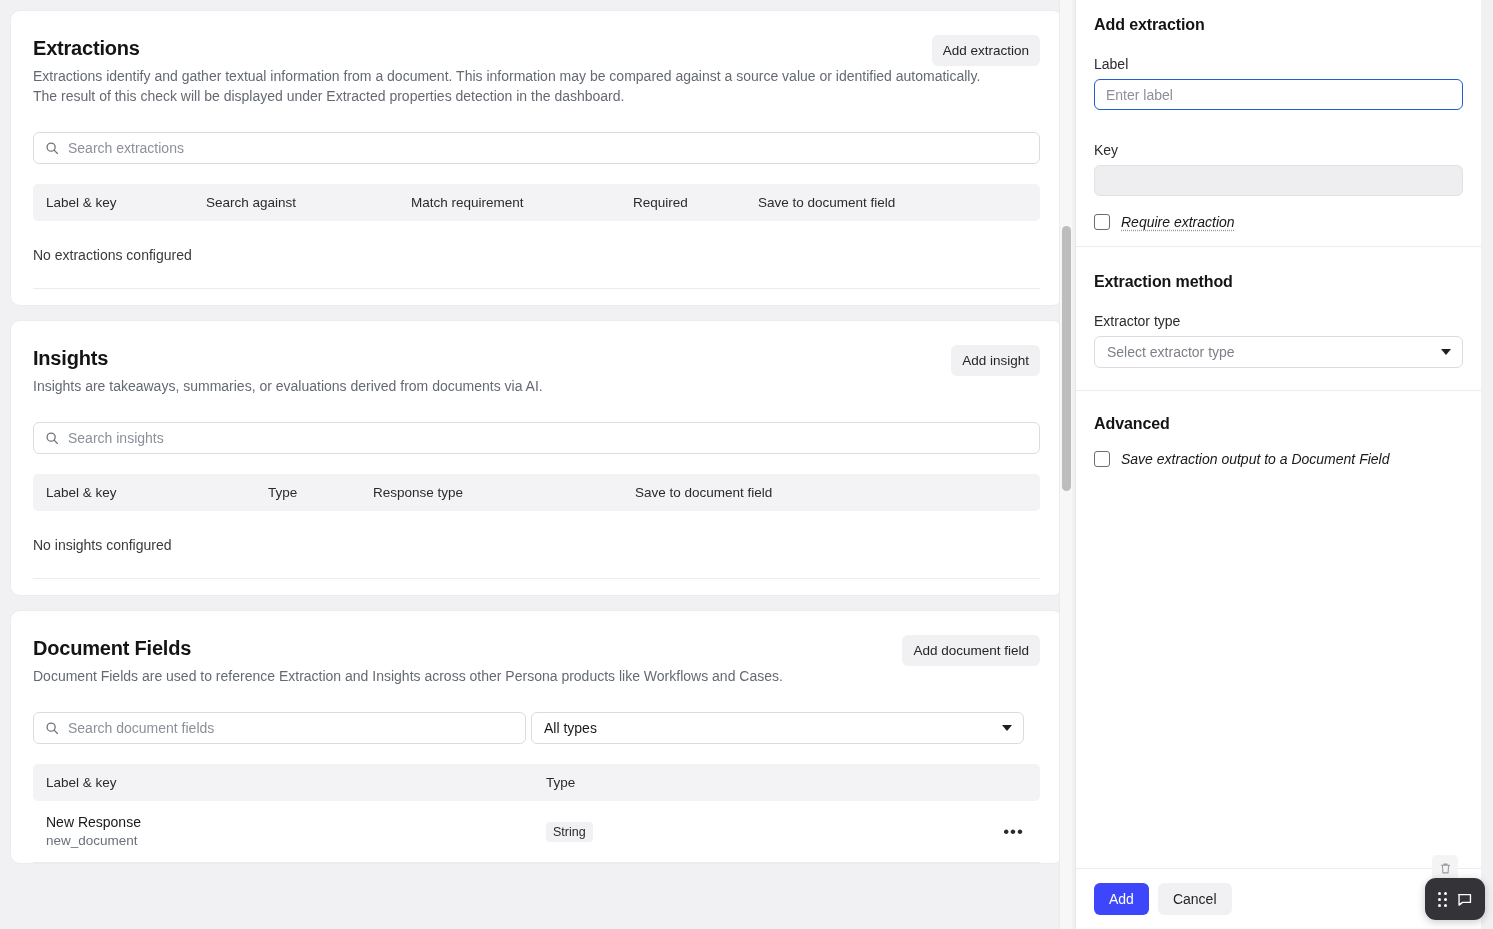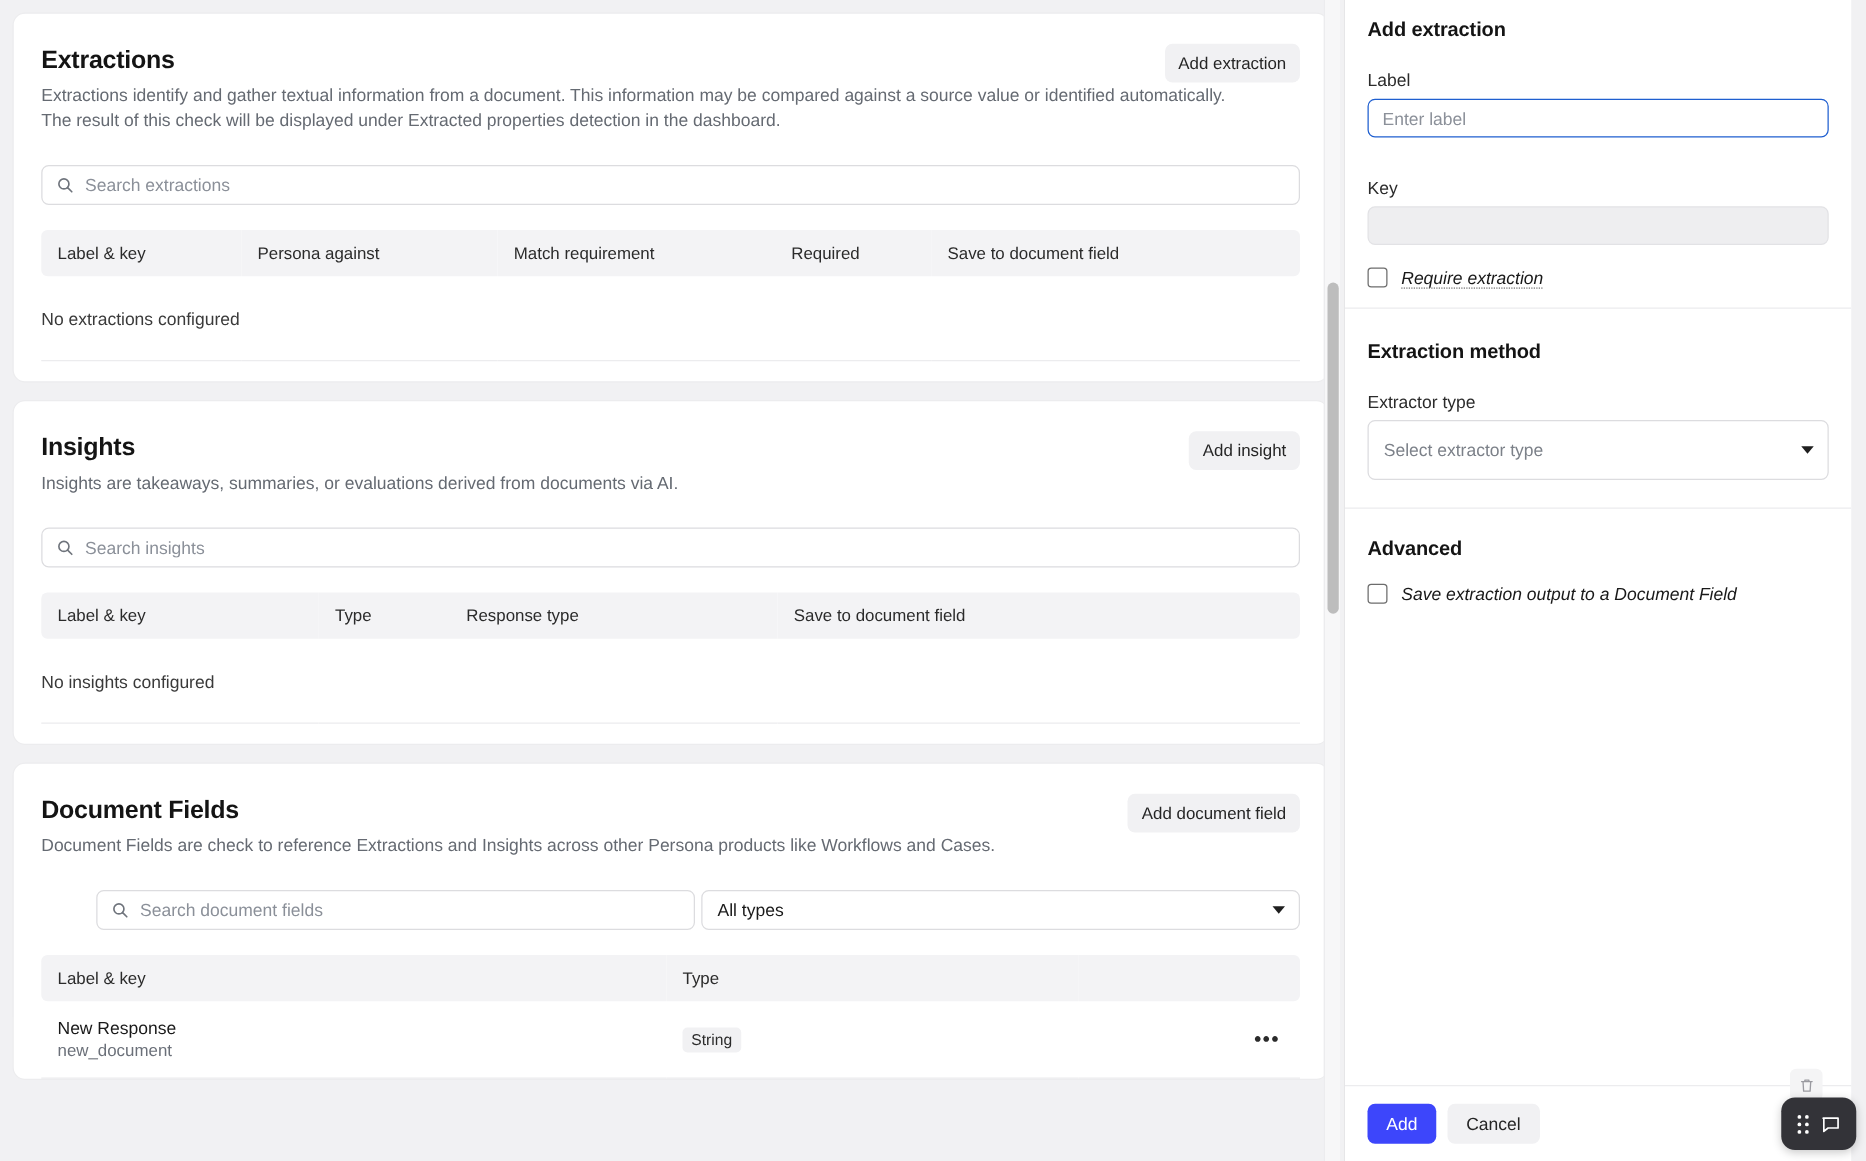--- a/index.html
+++ b/index.html
@@ -48,21 +48,21 @@
     background: #fff; padding: 0 10px 0 34px;
     font-family: inherit; font-size: 14px; color: #191919;
   }
   .search-box::placeholder { color: #8b9099; }
   .search-ic {
     position: absolute; left: 12px; top: 50%; transform: translateY(-50%);
     width: 14px; height: 14px; pointer-events: none;
   }
   .search-ic svg { display: block; }
 
-  .filters-row { display: flex; gap: 5px; margin-top: 26px; margin-left: 44px; }
+  .filters-row { display: flex; gap: 5px; margin-top: 26px; }
   .filters-row .search-wrap { margin-top: 0; width: 493px; }
   .select-wrap { position: relative; width: 493px; }
   .select-box {
     width: 100%; height: 32px; border: 1px solid #dcdcdf; border-radius: 6px;
     background: #fff; padding: 0 30px 0 12px;
     font-family: inherit; font-size: 14px; color: #191919;
     display: flex; align-items: center; cursor: pointer;
   }
   .caret {
     position: absolute; right: 12px; top: 50%; transform: translateY(-50%);
@@ -125,21 +125,21 @@
   .inp.disabled { background: #eeeef0; border-color: #e2e2e5; }
   .cb-row { display: flex; align-items: center; gap: 11px; margin-top: 18px; }
   .cb {
     width: 16px; height: 16px; border: 1px solid #6c6c6c; border-radius: 3px;
     background: #fff; flex: 0 0 auto; cursor: pointer;
   }
   .cb-label { font-size: 14px; color: #191919; font-style: italic; }
   .cb-label.hinted { text-decoration: underline dotted #9a9a9a; text-underline-offset: 3px; cursor: help; }
   .sel-wrap { position: relative; margin-top: 2px; }
   .sel {
-    width: 100%; height: 48px; border: 1px solid #dcdcdf; border-radius: 6px;
+    width: 100%; height: 32px; border: 1px solid #dcdcdf; border-radius: 6px;
     background: #fff; padding: 0 30px 0 12px; display: flex; align-items: center;
     font-size: 14px; color: #7c8189; cursor: pointer;
   }
   .side-foot {
     flex: 0 0 auto; border-top: 1px solid #ececee;
     padding: 14px 18px; display: flex; gap: 9px; align-items: center;
   }
   .btn-primary {
     background: #3d46fb; color: #fff; border: none; border-radius: 6px;
     font-family: inherit; font-size: 14px; padding: 8px 15px; cursor: pointer;
@@ -192,21 +192,21 @@
         <colgroup>
             <col style="width:160px">
             <col style="width:205px">
             <col style="width:222px">
             <col style="width:125px">
             <col>
           </colgroup>
         <thead>
           <tr>
             <th>Label &amp; key</th>
-            <th>Persona against</th>
+            <th>Search against</th>
             <th>Match requirement</th>
             <th>Required</th>
             <th>Save to document field</th>
           </tr>
         </thead>
         <tbody>
           <tr>
             <td class="empty-cell" colspan="5">No extractions configured</td>
           </tr>
         </tbody>
@@ -253,21 +253,21 @@
         </tbody>
       </table>
       <div style="height:16px"></div>
     </section>
 
     <section class="card">
       <div class="card-head">
         <h2 class="card-title">Document Fields</h2>
         <button class="ghost-btn">Add document field</button>
       </div>
-      <p class="card-desc">Document Fields are check to reference Extractions and Insights across other Persona products like Workflows and Cases.</p>
+      <p class="card-desc">Document Fields are used to reference Extraction and Insights across other Persona products like Workflows and Cases.</p>
 
       <div class="filters-row">
         <div class="search-wrap">
           <span class="search-ic">
             <svg width="14" height="14" viewBox="0 0 16 16" fill="none" stroke="#6f747c" stroke-width="1.5">
               <circle cx="7" cy="7" r="4.6"></circle>
                 <line x1="10.4" y1="10.4" x2="14.2" y2="14.2" stroke-linecap="round"></line>
             </svg>
           </span>
           <input class="search-box" type="text" placeholder="Search document fields" style="">

